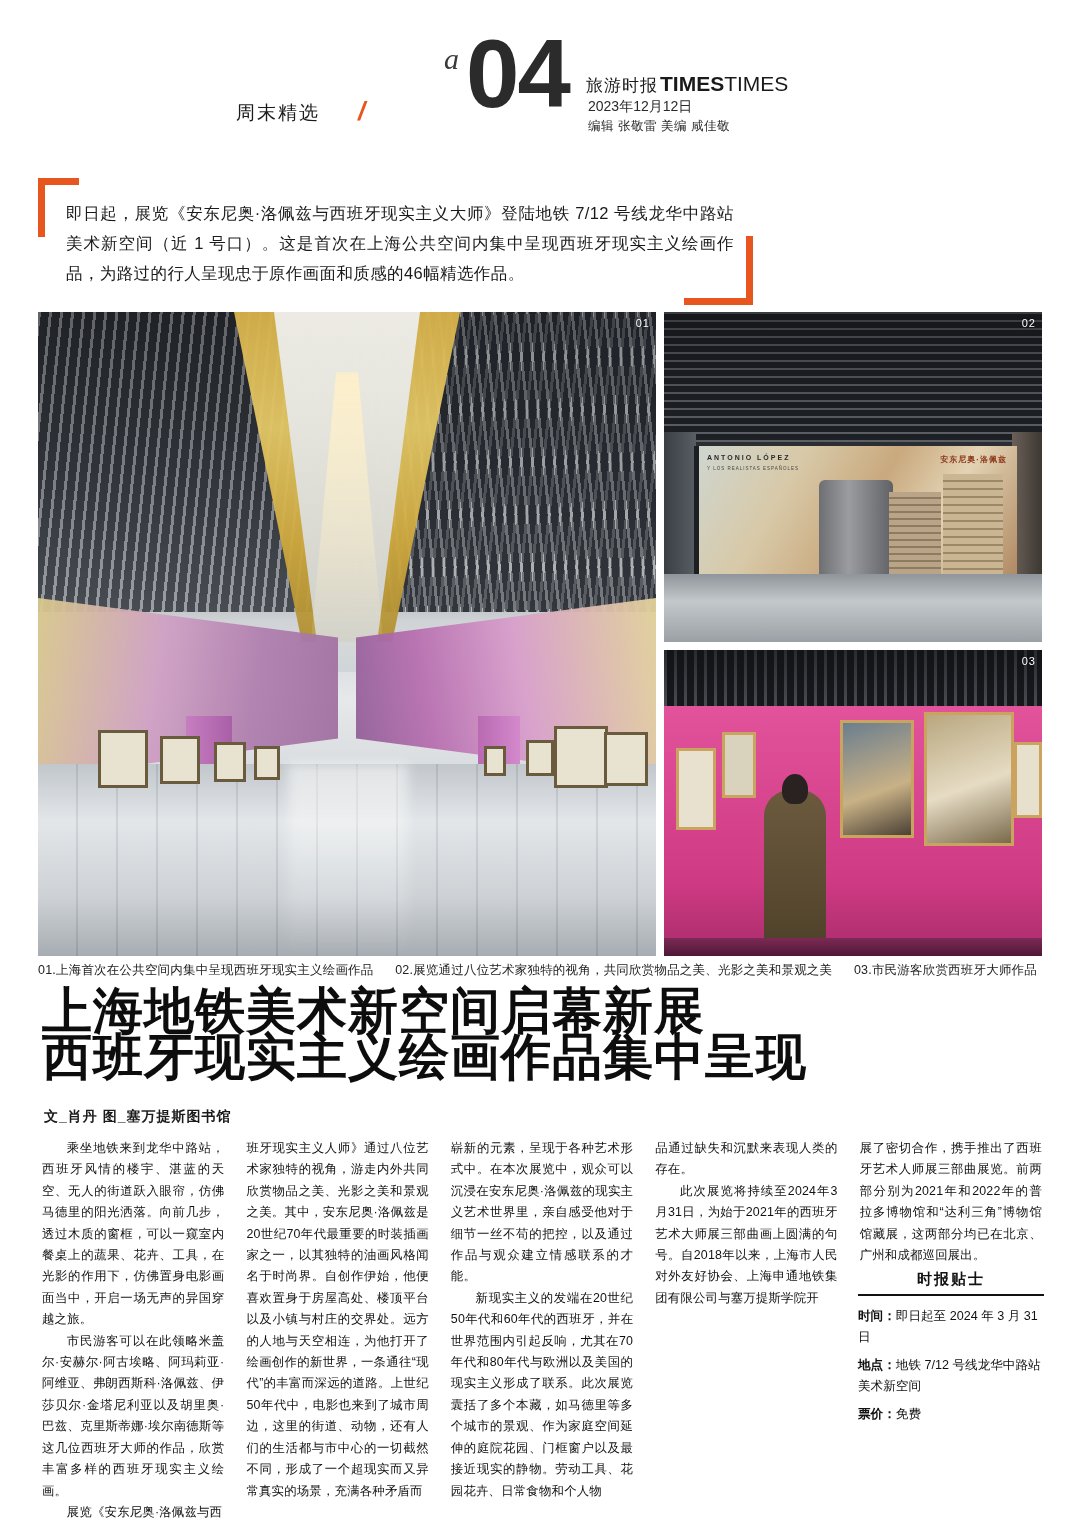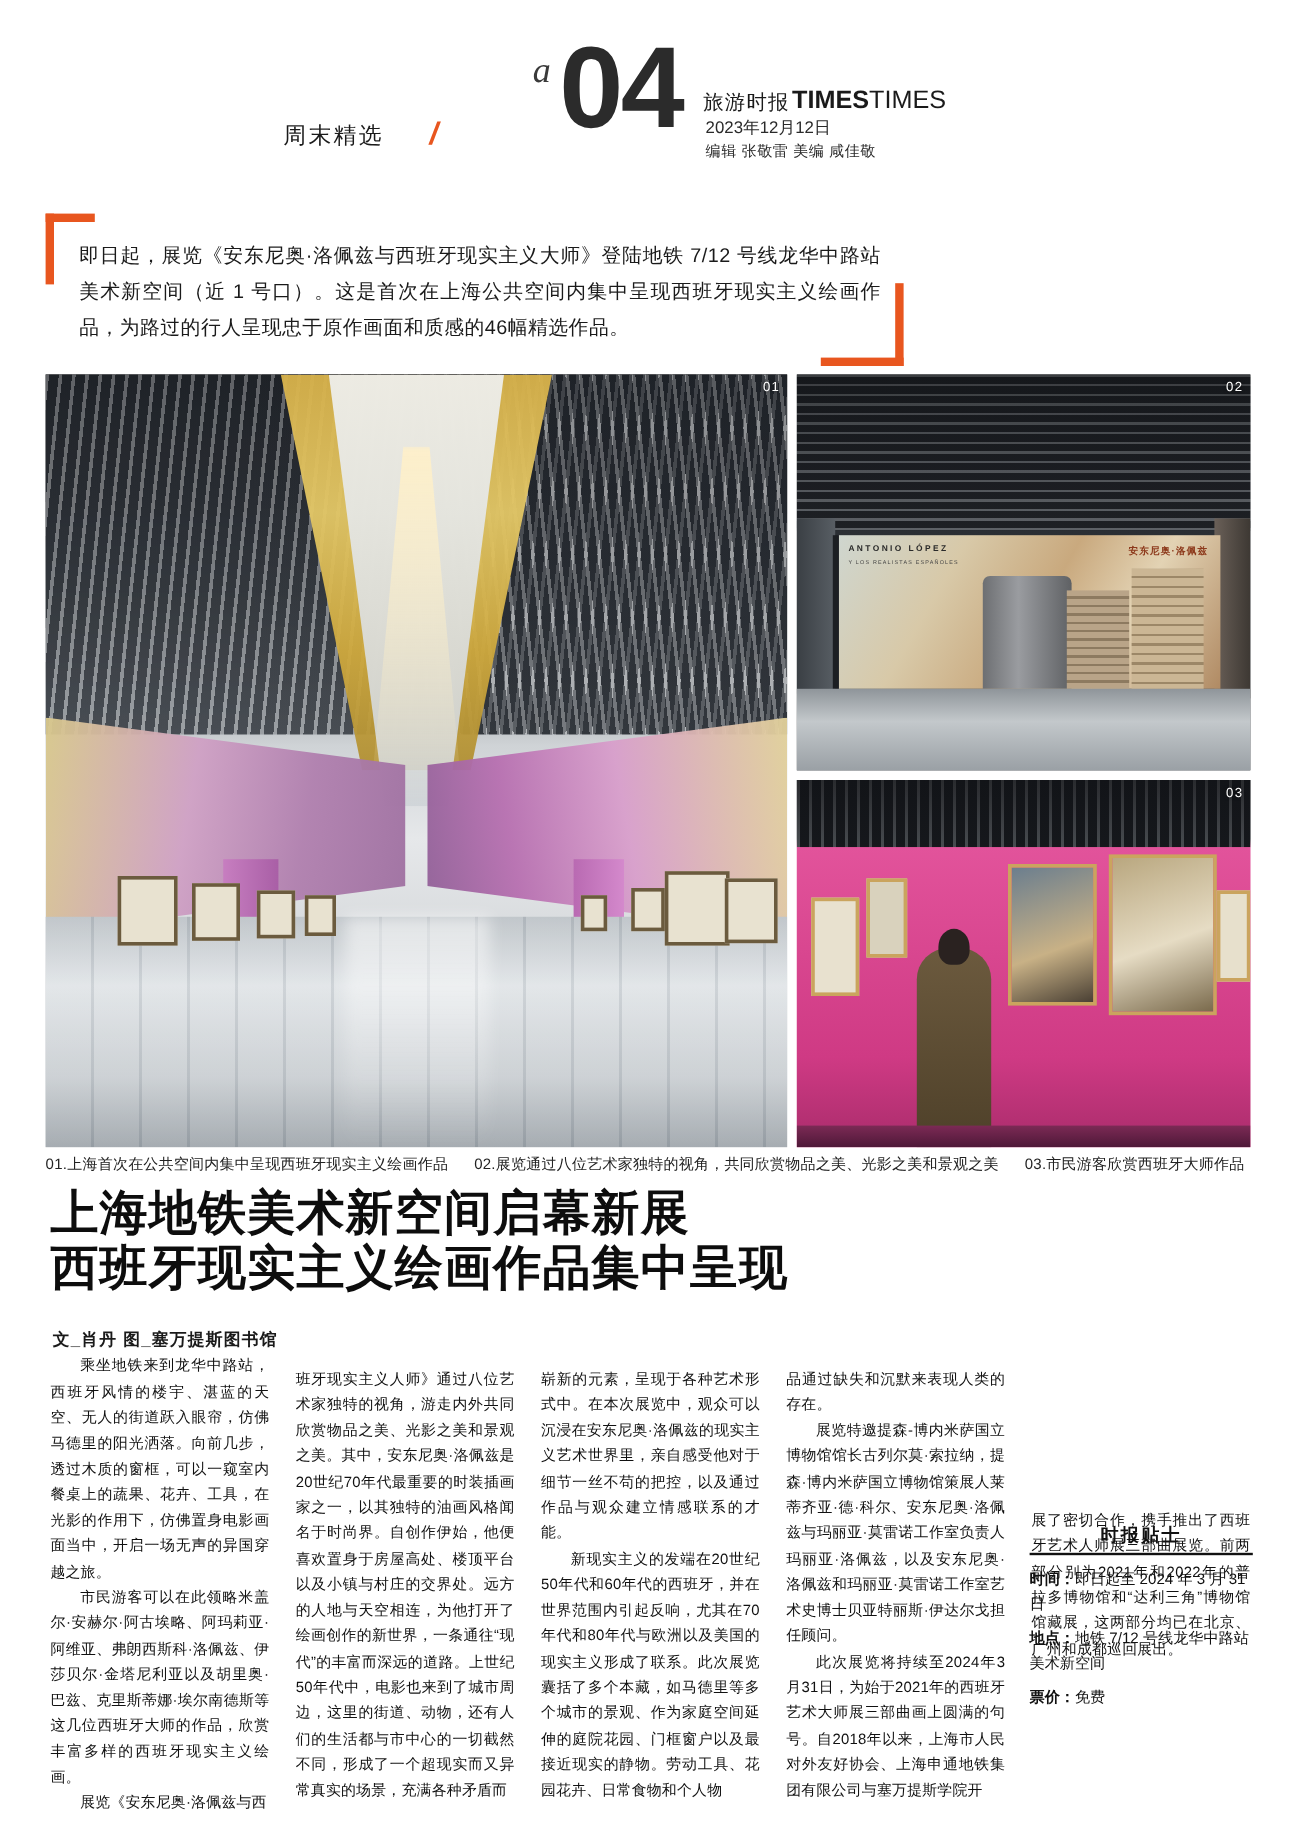--- a/index.html
+++ b/index.html
@@ -318,21 +318,21 @@
   .cap-1 { margin-right: 18px; }
   .cap-2 { margin-right: 18px; }
 
   
   .headline {
     position: absolute;
     left: 42px; top: 988px;
     width: 1000px;
     font-family: "Liberation Serif", serif;
     font-weight: bold;
-    font-size: 40px;
+    font-size: 50px;
     line-height: 46px;
     letter-spacing: 1px;
     color: #0d0d0d;
   }
   .byline {
     position: absolute;
     left: 44px; top: 1108px;
     font-size: 14px;
     font-weight: bold;
     color: #1a1a1a;
@@ -340,21 +340,20 @@
   }
 
   
   .columns {
     position: absolute;
     left: 42px; top: 1138px;
     width: 1000px;
     height: 366px;
     display: flex;
     gap: 22px;
-    align-items: center;
   }
   .col {
     width: 200px;
     font-size: 12.4px;
     line-height: 21.4px;
     color: #111;
     text-align: justify;
     letter-spacing: 0.2px;
   }
   .col p { margin: 0; text-indent: 2em; }
@@ -481,21 +480,20 @@
   </div>
   <div class="col">
     <p style="text-indent:0">班牙现实主义人师》通过八位艺术家独特的视角，游走内外共同欣赏物品之美、光影之美和景观之美。其中，安东尼奥·洛佩兹是20世纪70年代最重要的时装插画家之一，以其独特的油画风格闻名于时尚界。自创作伊始，他便喜欢置身于房屋高处、楼顶平台以及小镇与村庄的交界处。远方的人地与天空相连，为他打开了绘画创作的新世界，一条通往“现代”的丰富而深远的道路。上世纪50年代中，电影也来到了城市周边，这里的街道、动物，还有人们的生活都与市中心的一切截然不同，形成了一个超现实而又异常真实的场景，充满各种矛盾而</p>
   </div>
   <div class="col">
     <p style="text-indent:0">崭新的元素，呈现于各种艺术形式中。在本次展览中，观众可以沉浸在安东尼奥·洛佩兹的现实主义艺术世界里，亲自感受他对于细节一丝不苟的把控，以及通过作品与观众建立情感联系的才能。</p>
     <p>新现实主义的发端在20世纪50年代和60年代的西班牙，并在世界范围内引起反响，尤其在70年代和80年代与欧洲以及美国的现实主义形成了联系。此次展览囊括了多个本藏，如马德里等多个城市的景观、作为家庭空间延伸的庭院花园、门框窗户以及最接近现实的静物。劳动工具、花园花卉、日常食物和个人物</p>
   </div>
   <div class="col">
     <p style="text-indent:0">品通过缺失和沉默来表现人类的存在。</p>
-    <p>展览特邀提森-博内米萨国立博物馆馆长古列尔莫·索拉纳，提森·博内米萨国立博物馆策展人莱蒂齐亚·德·科尔、安东尼奥·洛佩兹与玛丽亚·莫雷诺工作室负责人玛丽亚·洛佩兹，以及安东尼奥·洛佩兹和玛丽亚·莫雷诺工作室艺术史博士贝亚特丽斯·伊达尔戈担任顾问。</p>
     <p>此次展览将持续至2024年3月31日，为始于2021年的西班牙艺术大师展三部曲画上圆满的句号。自2018年以来，上海市人民对外友好协会、上海申通地铁集团有限公司与塞万提斯学院开</p>
   </div>
   <div class="col">
     <p style="text-indent:0">展了密切合作，携手推出了西班牙艺术人师展三部曲展览。前两部分别为2021年和2022年的普拉多博物馆和“达利三角”博物馆馆藏展，这两部分均已在北京、广州和成都巡回展出。</p>
   </div>
 </div>
 
 <div class="tips">
   <div class="tips-title">时报贴士</div>
   <div class="tips-rule"></div>

